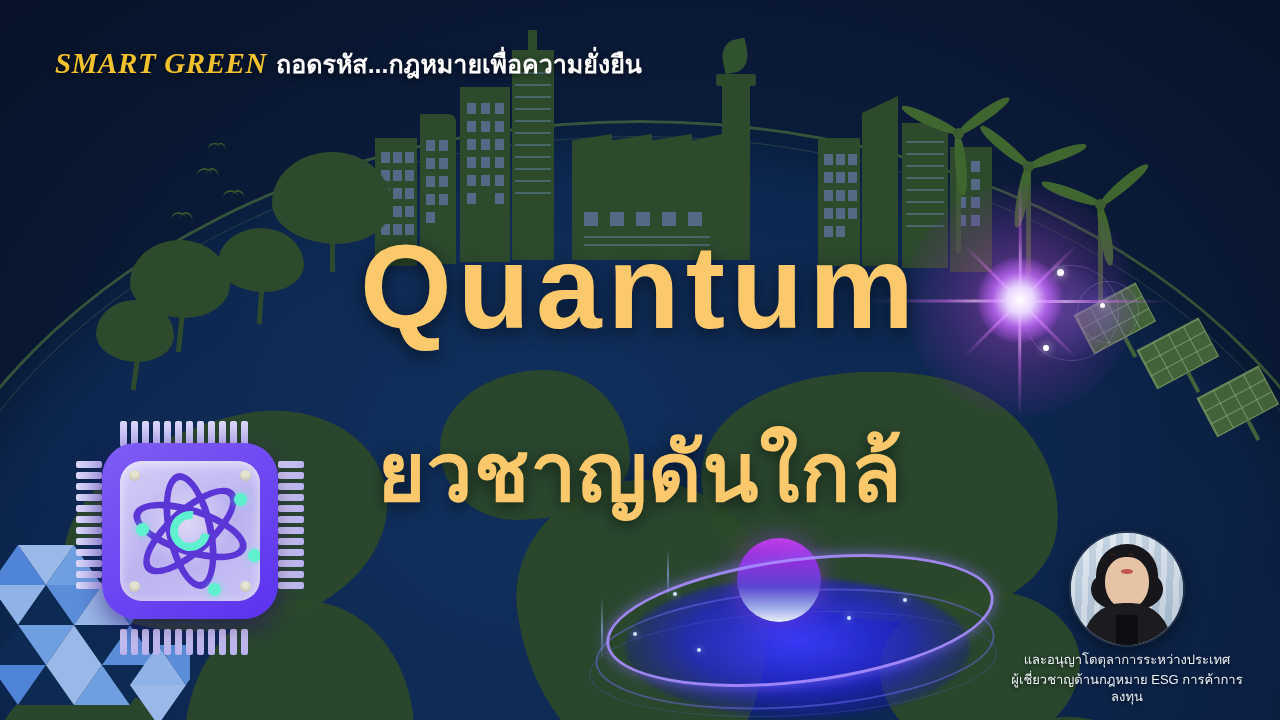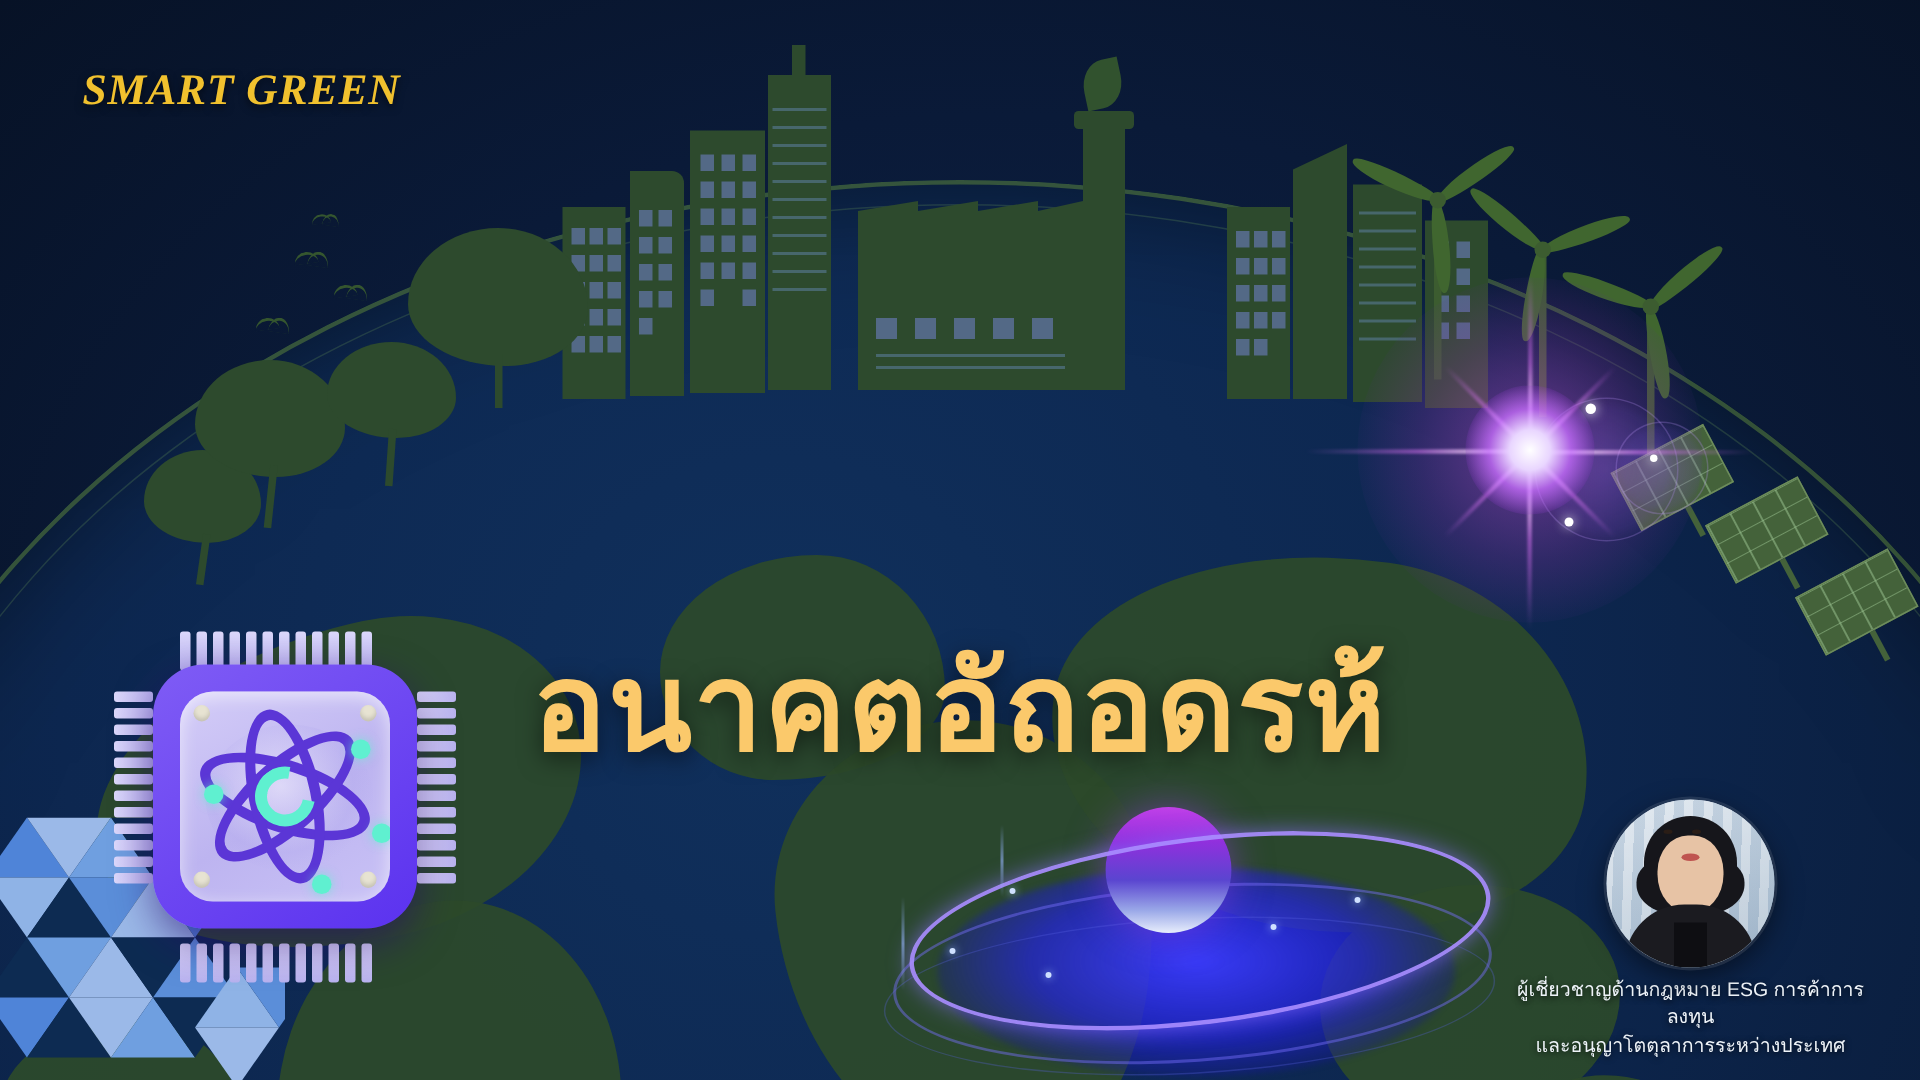--- a/index.html
+++ b/index.html
@@ -513,34 +513,36 @@
           <div class="edot" style="left:114px; top:32px;"></div>
           <div class="edot" style="left:128px; top:88px;"></div>
           <div class="edot" style="left:88px; top:122px;"></div>
         </div>
       </div>
     </div>
   </div>
 
   <div class="header">
     <span class="hdr-smart">SMART GREEN</span>
-  </div>
-
-
-  <div class="title-sub">อนาคตอัถอดรห้</div>
+    <span class="hdr-thai">ถอดรหัส...กฎหมายเพื่อความยั่งยืน</span>
+  </div>
+
+
+  <div class="title-main">Quantum</div>
+  <div class="title-sub">ยวชาญดันใกล้</div>
 
   <div class="speaker">
     <div class="avatar">
       <div class="av-bg"></div>
       <div class="av-hair"></div>
       <div class="av-face"></div>
       <div class="av-eye" style="left:38px;"></div>
       <div class="av-eye" style="left:57px;"></div>
       <div class="av-lip"></div>
       <div class="av-neck"></div>
       <div class="av-body"></div>
       <div class="av-shirt"></div>
     </div>
+    <div class="sp-role">และอนุญาโตตุลาการระหว่างประเทศ</div>
     <div class="sp-role">ผู้เชี่ยวชาญด้านกฎหมาย ESG การค้าการลงทุน</div>
-    <div class="sp-role">และอนุญาโตตุลาการระหว่างประเทศ</div>
   </div>
 
 </div>
 
 </body></html>

